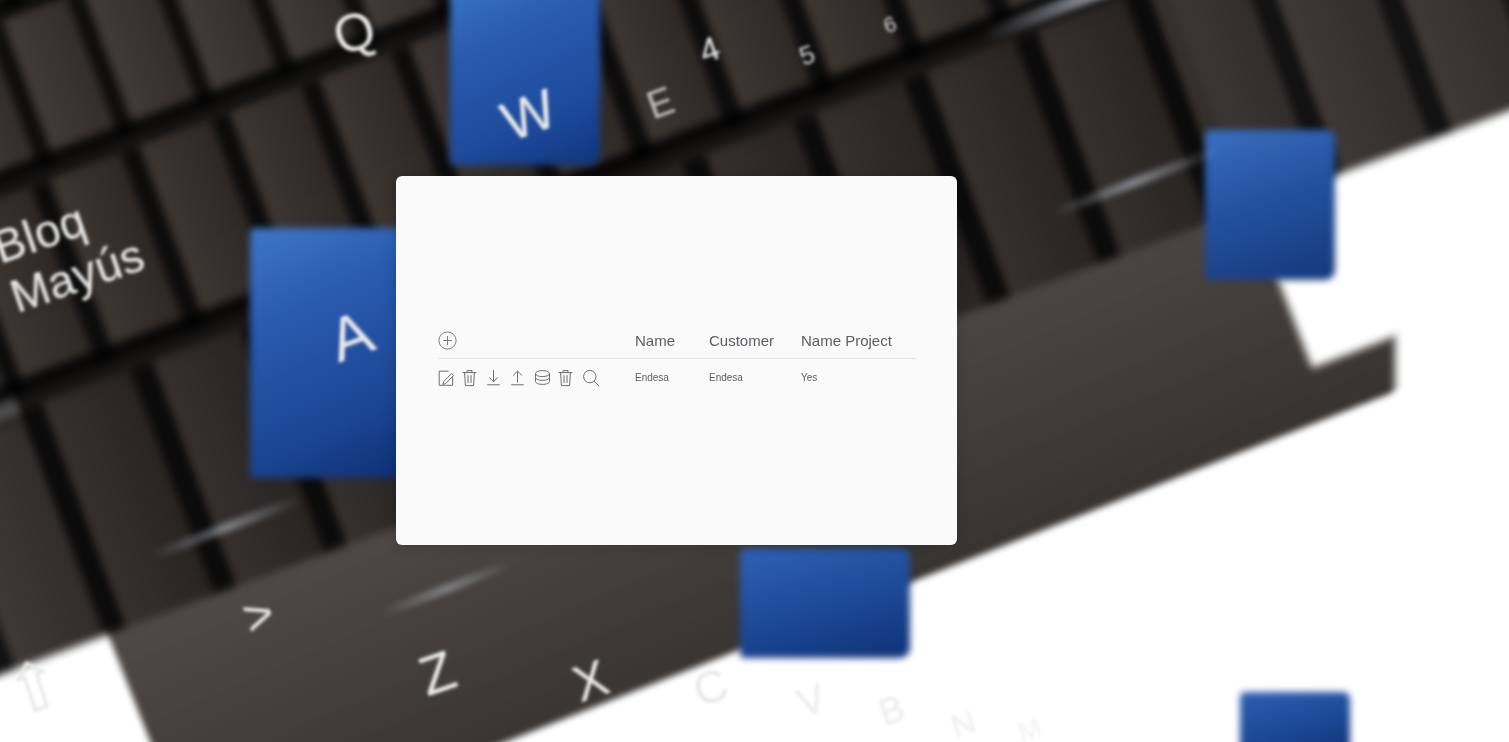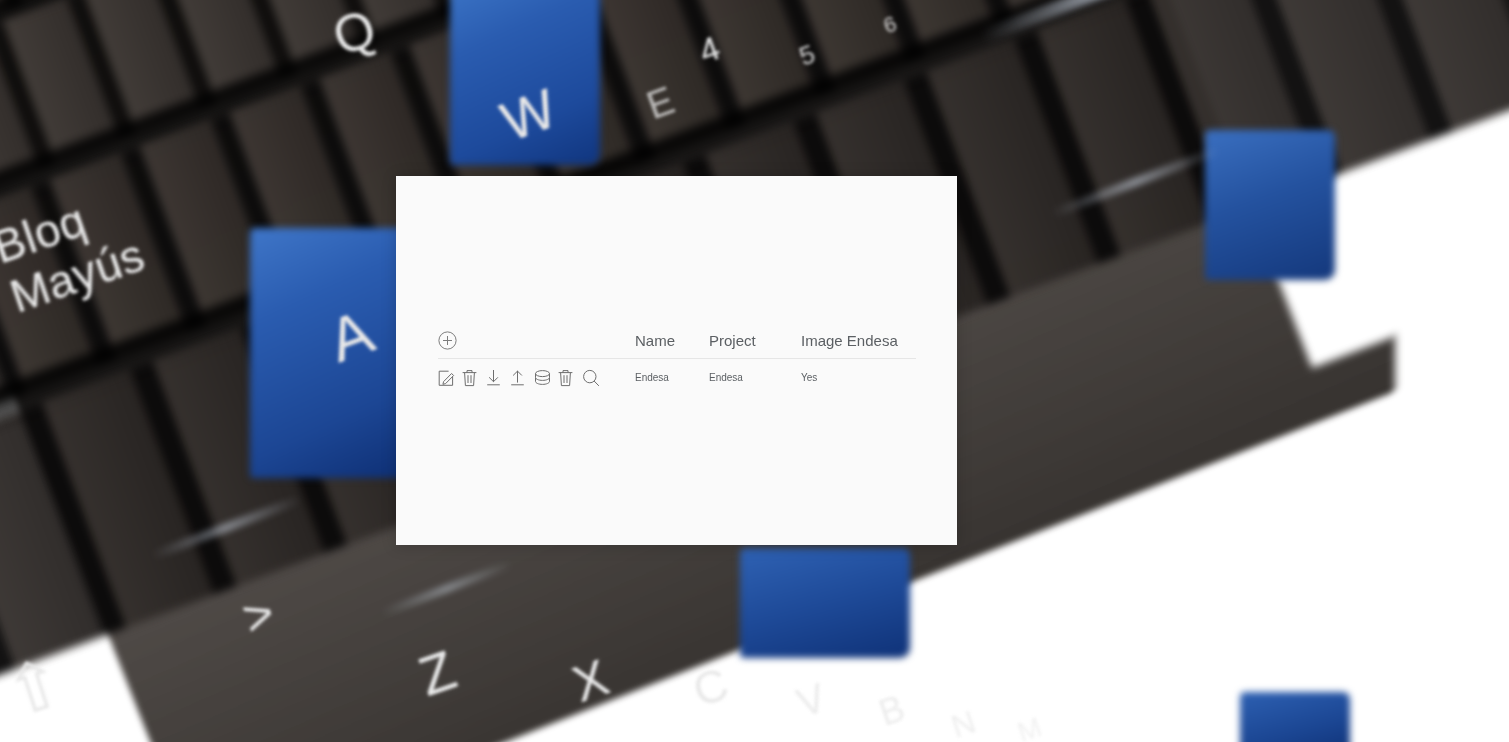--- a/index.html
+++ b/index.html
@@ -102,20 +102,21 @@
   
   #panel {
     position: absolute;
     left: 396px;
     top: 176px;
     width: 561px;
     height: 369px;
     background: #fafafa;
     box-shadow: 0 1px 14px rgba(0,0,0,0.18);
     overflow: hidden;
+    border-radius: 6px;
   }
 
   #panel-inner {
     position: absolute;
     left: 42px;
     top: 147px;
     width: 478px;
   }
 
   
@@ -254,22 +255,22 @@
       <div class="tbl-head">
         <div class="col-actions">
           <span class="add-btn" title="Add">
             <svg width="19" height="19" viewBox="0 0 19 19" fill="none">
               <circle cx="9.5" cy="9.5" r="8.6" stroke="#7c7c7c" stroke-width="1"></circle>
               <path d="M9.5 5.4 V13.6 M5.4 9.5 H13.6" stroke="#7c7c7c" stroke-width="1" stroke-linecap="round"></path>
             </svg>
           </span>
         </div>
         <div class="col-name hdr-text">Name</div>
-        <div class="col-cust hdr-text">Project</div>
-        <div class="col-img hdr-text">Image Endesa</div>
+        <div class="col-cust hdr-text">Customer</div>
+        <div class="col-img hdr-text">Name Project</div>
       </div>
 
       <div class="tbl-body-row">
         <div class="col-actions">
 
           <span class="icon-btn" title="Edit">
             <svg width="17" height="18" viewBox="0 0 17 18" fill="none">
               <path d="M1.2 2.2 H10.6 M1.2 2.2 V16.3 H14.6 V7.6" stroke="#6e6e6e" stroke-width="1" stroke-linejoin="round" fill="none"></path>
               <path d="M5.6 12.6 L13.6 4.5 L15.6 6.5 L7.6 14.6 L4.9 15.3 Z" stroke="#6e6e6e" stroke-width="1" fill="none" stroke-linejoin="round"></path>
             </svg>

